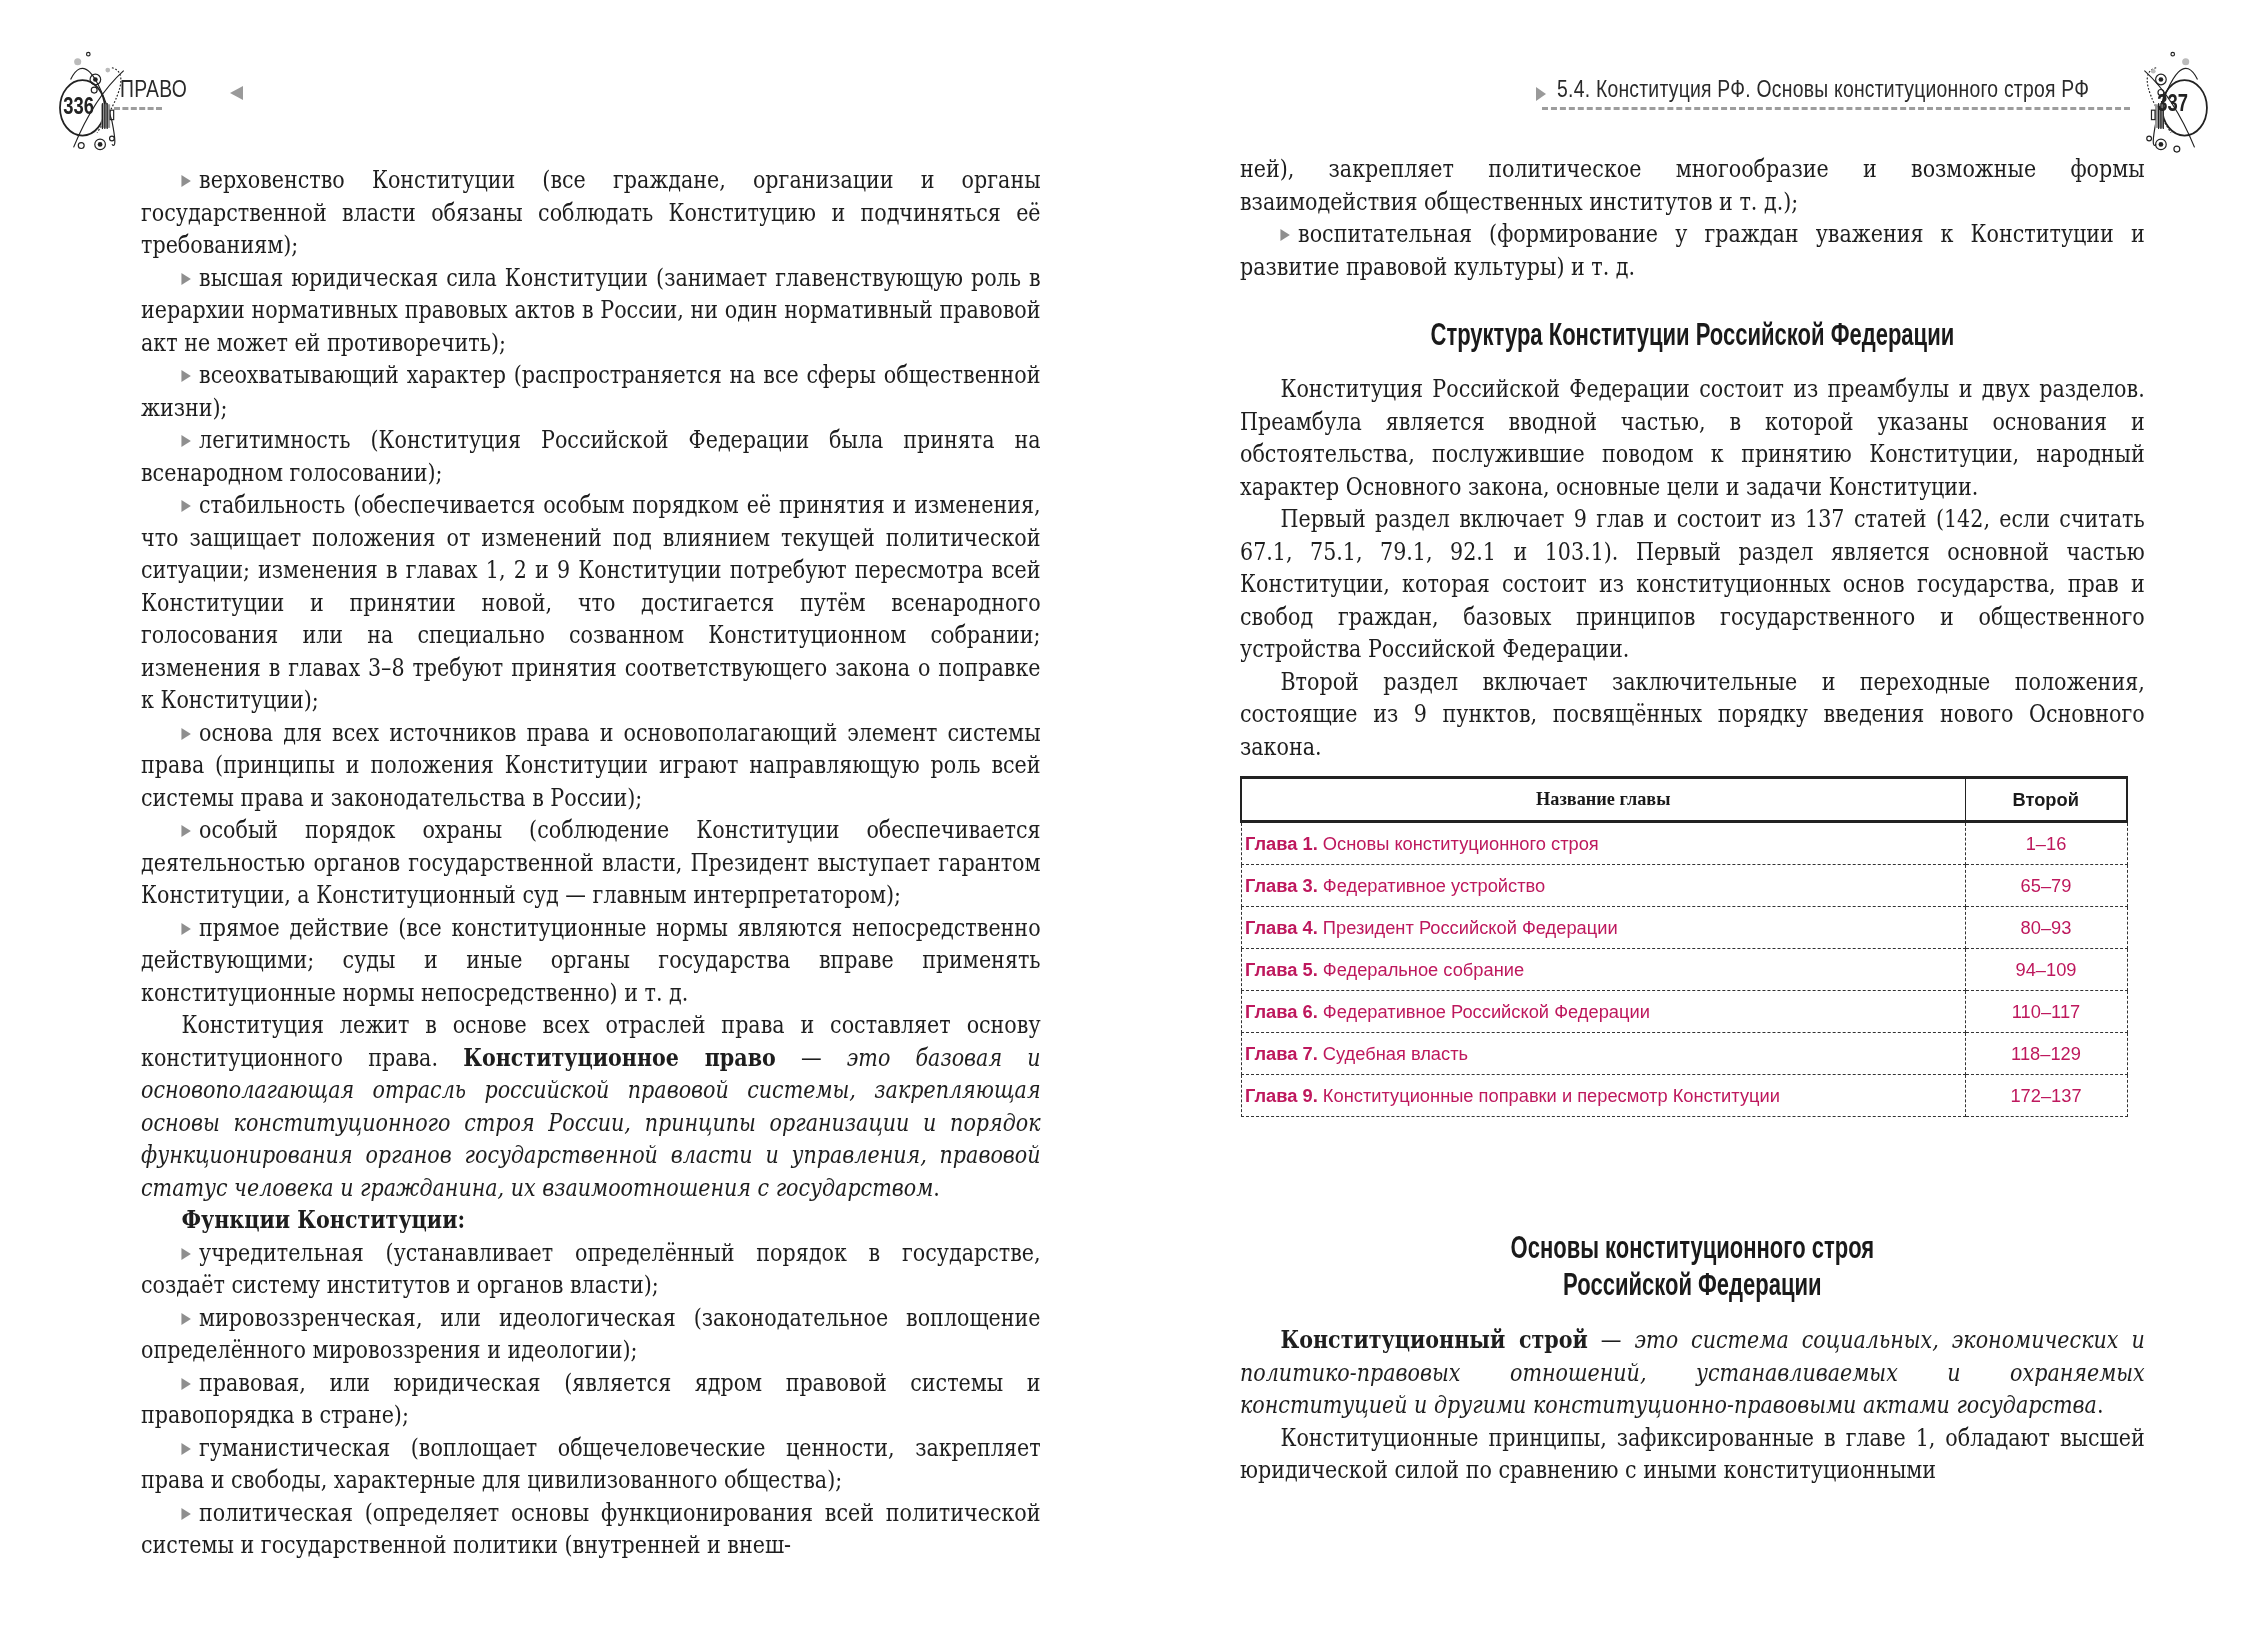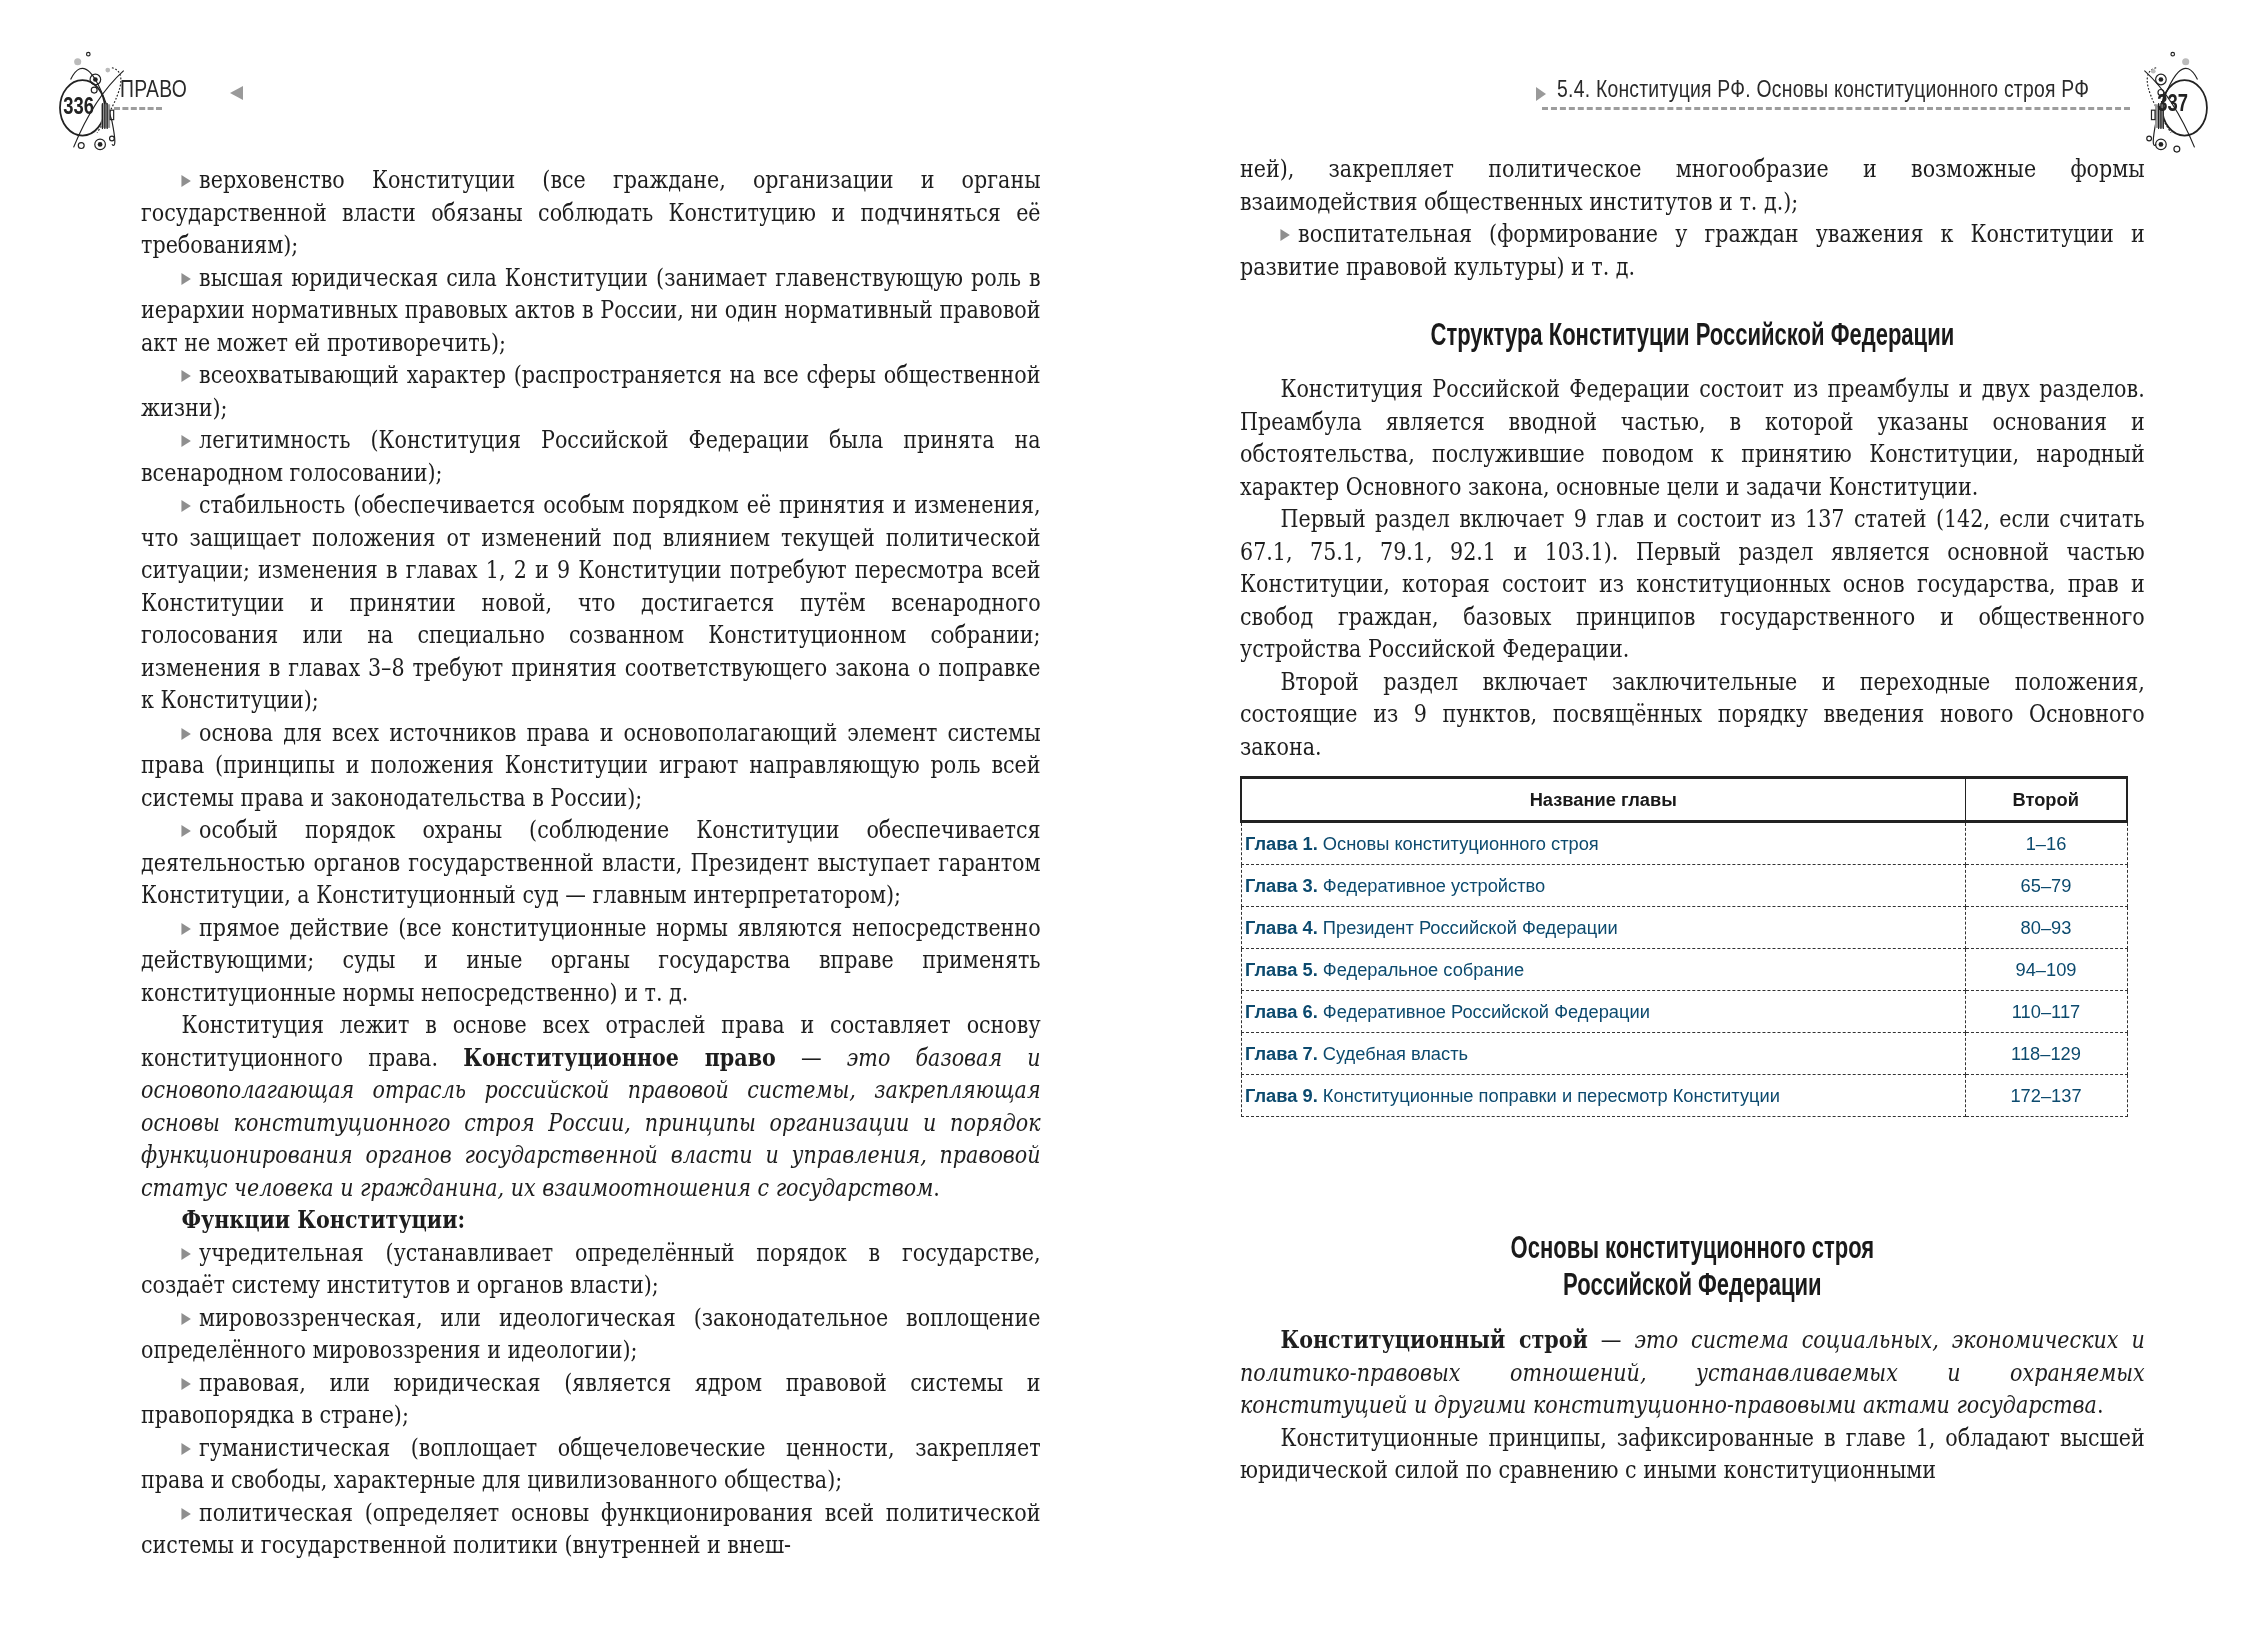--- a/index.html
+++ b/index.html
@@ -41,23 +41,23 @@
   .subhead { font-weight:bold; text-indent:47px; }
 
   .h2 { font-family:"Liberation Sans", sans-serif; font-weight:bold; font-size:32px; line-height:37px;
         text-align:center; color:#1a1a1a; margin:0; transform:scaleX(0.8); transform-origin:center; }
   .h2-a { margin-top:33px; margin-bottom:20px; }
 
   
   .tbl-wrap { position:absolute; left:1240px; top:776px; width:888px; transform:none; }
   table { border-collapse:collapse; width:100%; font-family:"Liberation Sans", sans-serif; font-size:18.3px; }
   th { border-top:3px solid #222; border-bottom:3px solid #222; height:39px; font-weight:bold; color:#1a1a1a; }
-  th.c1 { border-left:2.4px solid #222; border-right:1.8px solid #222; }
+  th.c1 { border-left:2.4px solid #222; border-right:1.8px solid #222;font-family:Liberation Serif, serif; }
   th.c2 { border-right:2.4px solid #222; }
-  td { height:39px; border-bottom:1.8px dashed #333; color:#0c4a6e; }
+  td { height:39px; border-bottom:1.8px dashed #333; color:#be185d; }
   td.c1 { border-left:1.8px dashed #333; border-right:1.8px dashed #333; padding-left:3.5px; }
   td.c2 { border-right:1.8px dashed #333; text-align:center; width:159px; }
   .cn { font-weight:bold; }
 </style>
 </head>
 <body>
 
 <div class="page page-left">
   <svg class="deco" style="left:47px;top:50px" width="118" height="118" viewBox="0 0 200 200">
     <ellipse cx="60" cy="98" rx="38" ry="47" fill="none" stroke="#222" stroke-width="3"></ellipse>

